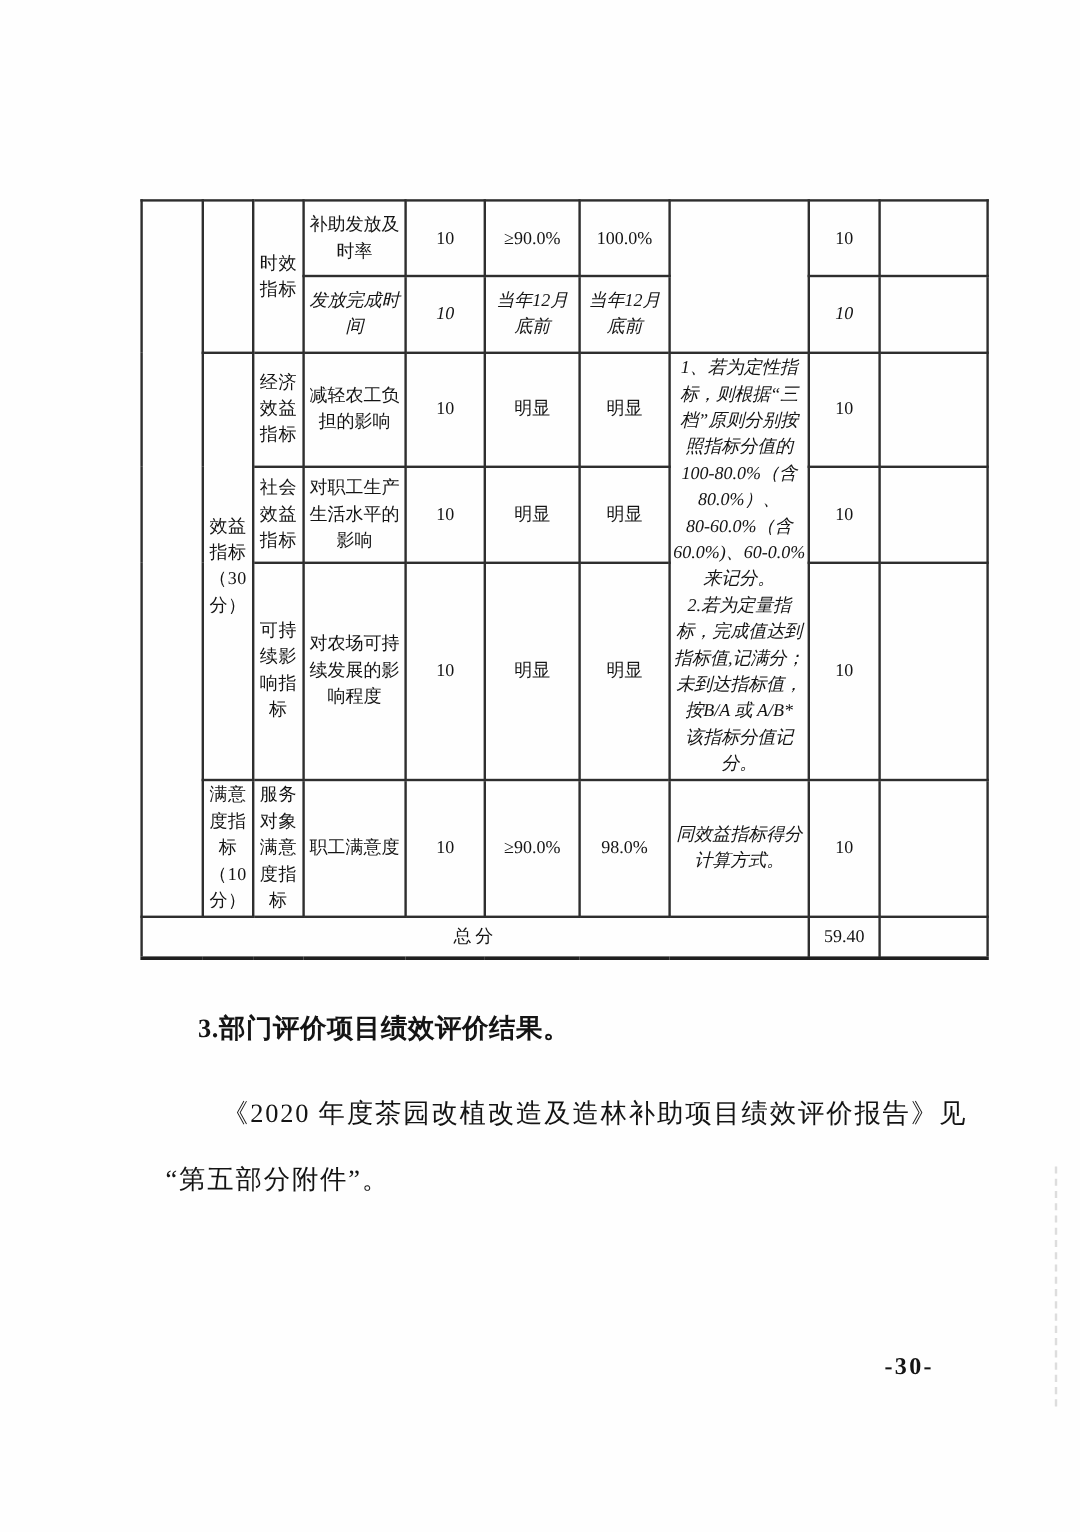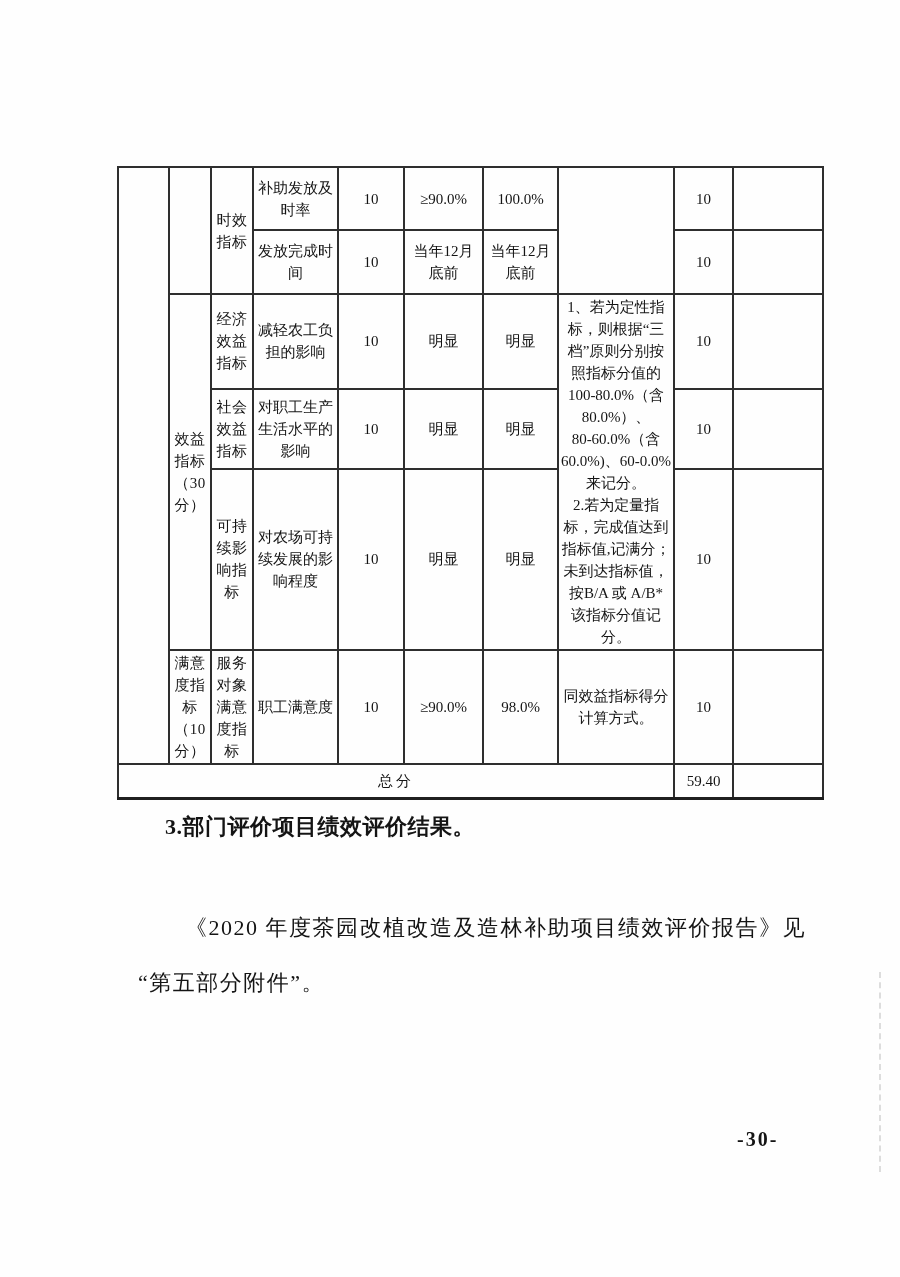--- a/index.html
+++ b/index.html
@@ -24,32 +24,32 @@
     border:2px solid #2e2e2e;
     text-align:center;
     vertical-align:middle;
     padding:1px 2px;
     font-size:15px;
     line-height:22px;
     white-space:pre-line;
     overflow:hidden;
   }
   
-  tr.r1{height:63px;} tr.r2{height:64px;} tr.r3{height:93px;}
+  tr.r1{height:63px;} tr.r2{height:64px;font-style:italic;} tr.r3{height:93px;}
   tr.r4{height:79px;padding-left:46px;} tr.r5{height:178px;} tr.r6{height:110px;}
   tr.r7{height:34px;}
   td.grp,td.sub{line-height:21px;letter-spacing:0.5px;}
   td.name{line-height:23px;margin-top:32px;}
   td.num{font-size:16px;margin-top:16px;}
-  td.remark{font-size:14px;line-height:21.4px;padding:1px 1px;}
+  td.remark{font-size:14px;line-height:21.4px;padding:1px 1px;font-style:italic;}
   td.total-label{font-size:16px;letter-spacing:3px;margin-left:11px;}
   td.total-value{font-size:16px;}
 
   .section-heading{
-    position:absolute;left:165px;top:812px;
+    position:absolute;left:165px;top:842px;
     font-size:22px;font-weight:bold;letter-spacing:0.5px;
     margin:0;
   }
   .body-paragraph{
     position:absolute;left:122px;top:884px;width:700px;
     font-size:22px;line-height:55px;
     letter-spacing:1.5px;
     text-indent:47px;
     white-space:pre-line;
     margin:16px;

